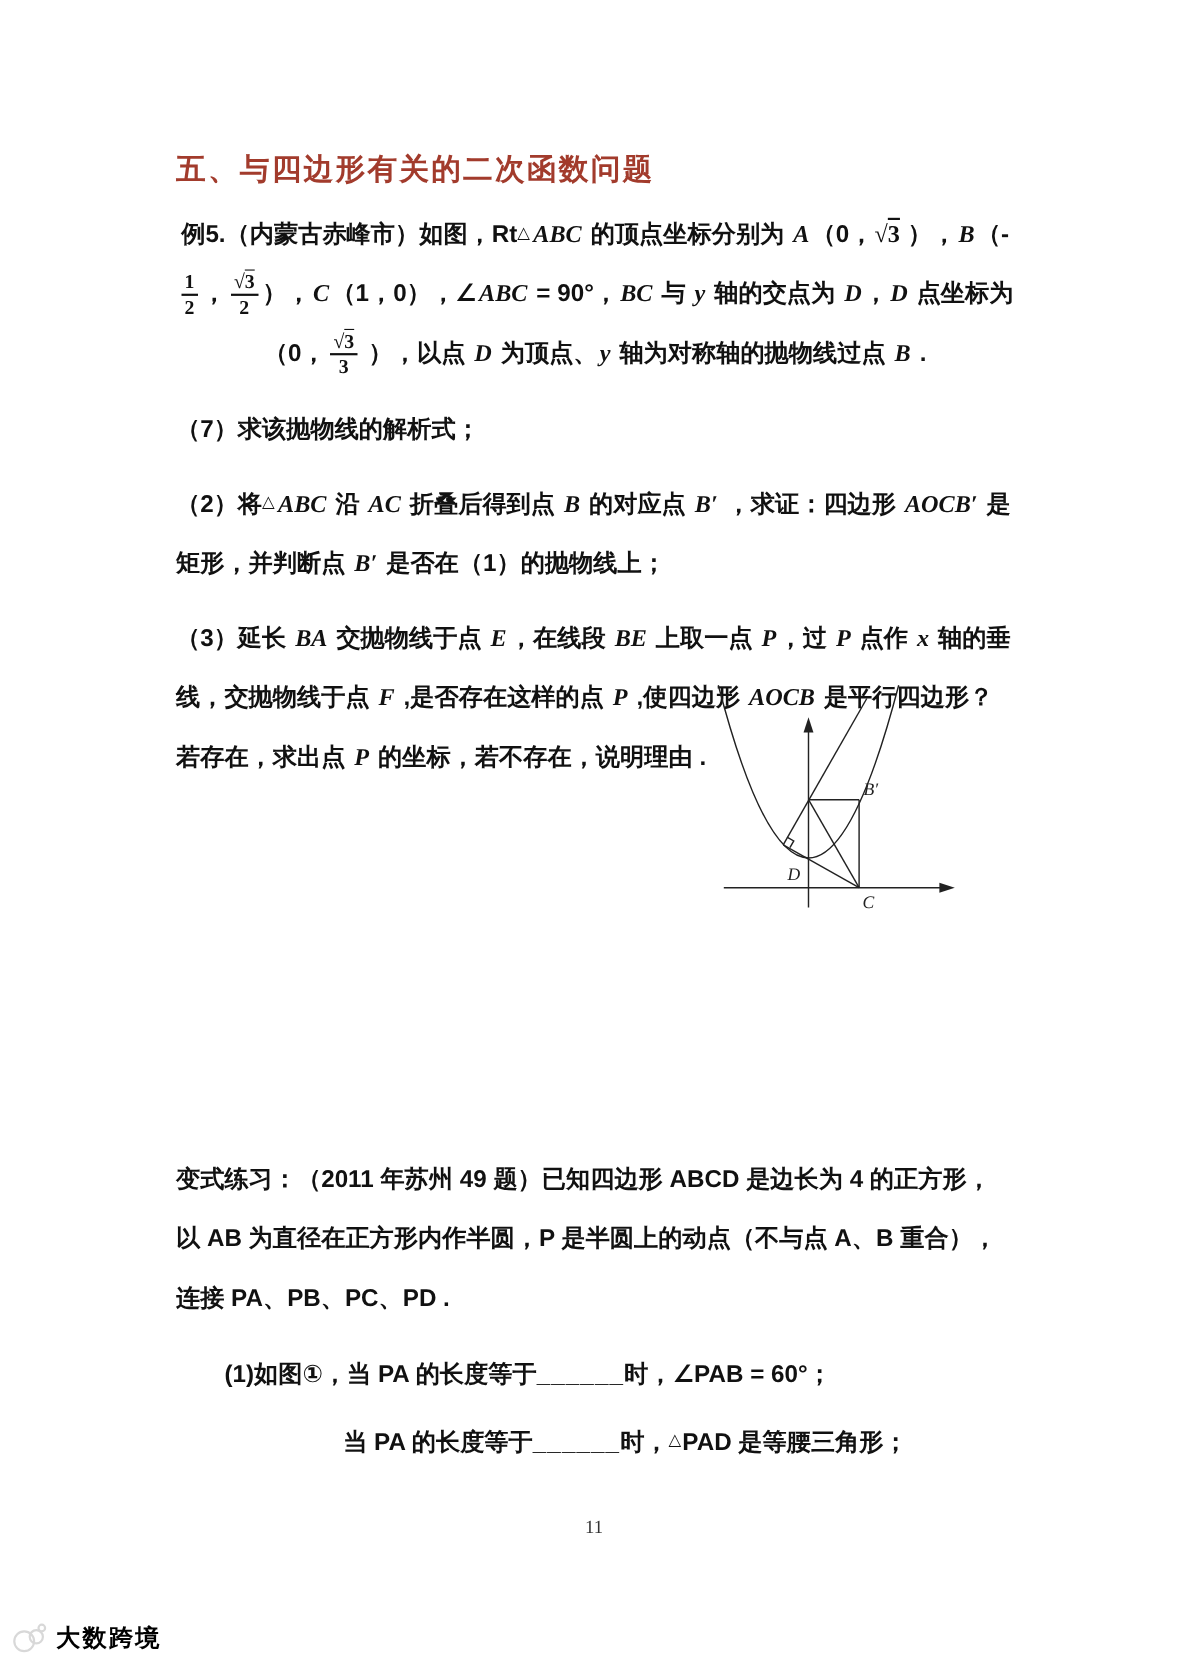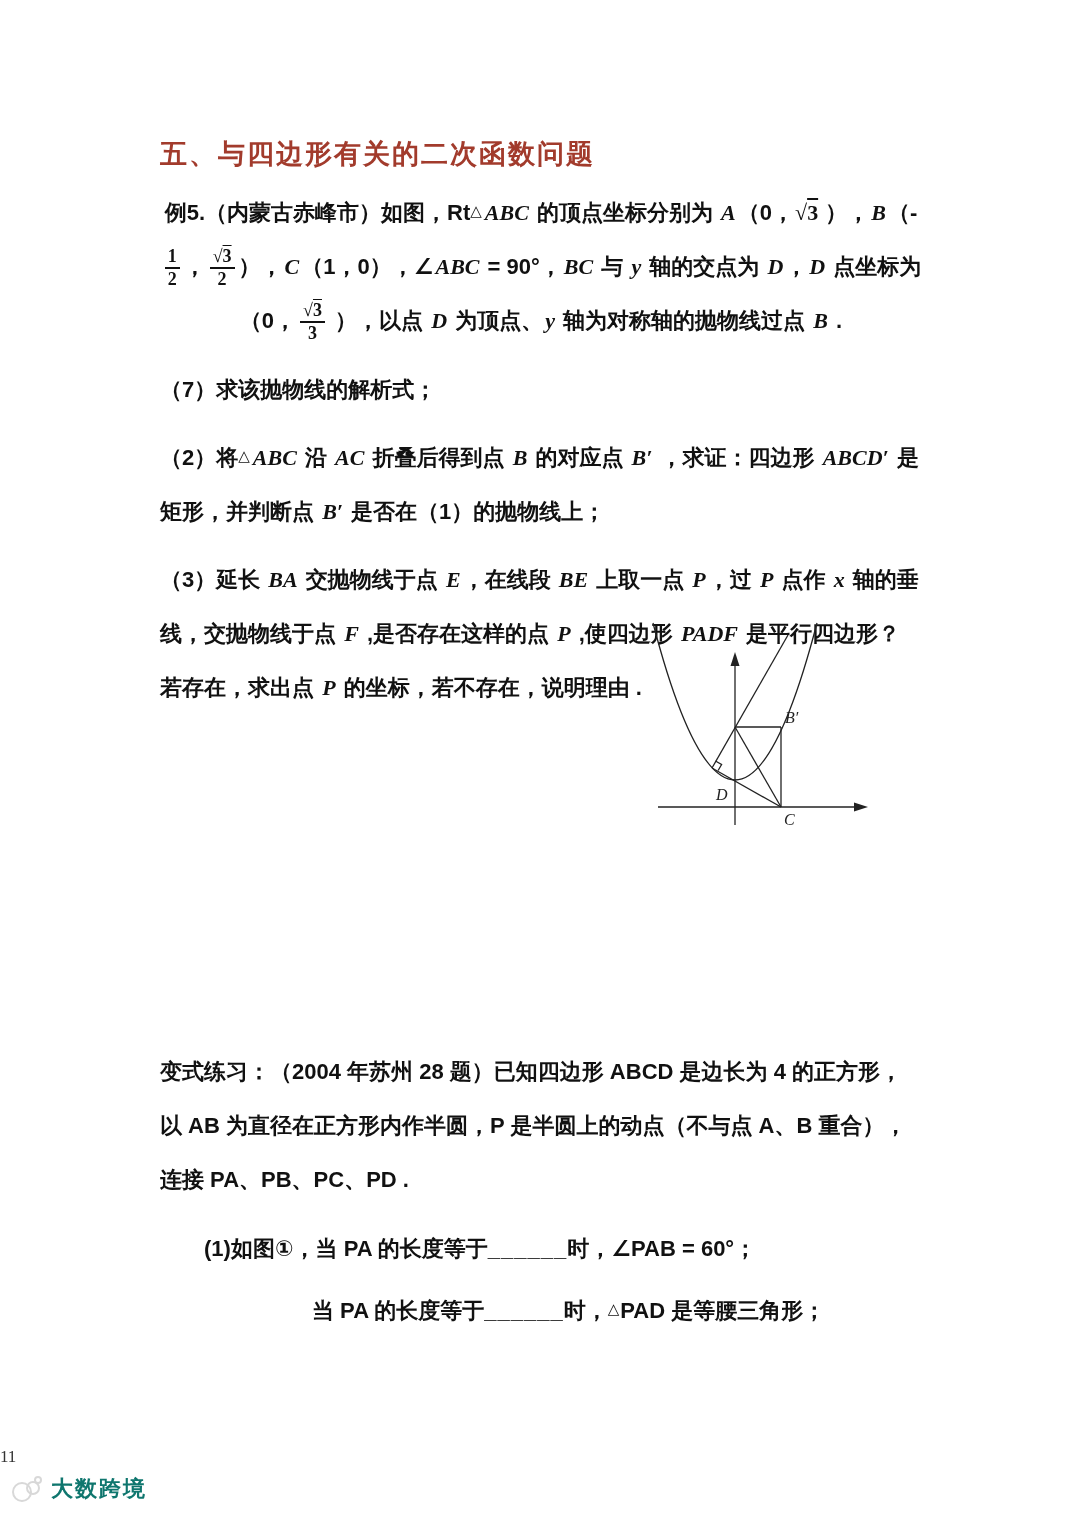--- a/index.html
+++ b/index.html
@@ -86,38 +86,38 @@
   }
   .fig-label text {
     font-family: "Liberation Serif", "DejaVu Serif", serif;
     font-style: italic;
     font-weight: 400;
     fill: #222;
   }
 
   .page-number {
     position: absolute;
-    top: 1447px;
+    top: 1379px;
     left: 0;
     width: 100%;
-    text-align: left;
+    text-align: center;
     font-family: "Liberation Serif", "DejaVu Serif", serif;
     font-weight: 400;
     font-size: 17px;
     color: #333;
   }
 
   .watermark {
     position: absolute;
     left: 10px;
     top: 1472px;
     display: flex;
     align-items: center;
     gap: 7px;
-    color: #0f766e;
+    color: #000000;
     font-size: 22px;
     font-weight: 700;
     letter-spacing: 2px;
   }
 </style>
 </head>
 <body>
 
 <div class="page">
 
@@ -128,24 +128,24 @@
           <span class="fn">1</span>
           <span class="fd">2</span>
         </span>，<span class="frac">
           <span class="fn">√<span class="vin">3</span></span>
           <span class="fd">2</span>
         </span>），<span class="mi">C</span>（1，0），∠<span class="mi">ABC</span> = 90°，<span class="mi">BC</span> 与 <span class="mi">y</span> 轴的交点为 <span class="mi">D</span>，<span class="mi">D</span> 点坐标为（0，<span class="frac">
           <span class="fn">√<span class="vin">3</span></span>
           <span class="fd">3</span>
         </span> ），以点 <span class="mi">D</span> 为顶点、<span class="mi">y</span> 轴为对称轴的抛物线过点 <span class="mi">B</span> .</p>
     <p class="para m-q1">（7）求该抛物线的解析式；</p>
-    <p class="para m-q2">（2）将<span class="tri">△</span><span class="mi">ABC</span> 沿 <span class="mi">AC</span> 折叠后得到点 <span class="mi">B</span> 的对应点 <span class="mi">B′</span> ，求证：四边形 <span class="mi">ABCD′</span> 是矩形，并判断点 <span class="mi">B′</span> 是否在（1）的抛物线上；</p>
-    <p class="para m-q3">（3）延长 <span class="mi">BA</span> 交抛物线于点 <span class="mi">E</span>，在线段 <span class="mi">BE</span> 上取一点 <span class="mi">P</span>，过 <span class="mi">P</span> 点作 <span class="mi">x</span> 轴的垂线，交抛物线于点 <span class="mi">F</span> ,是否存在这样的点 <span class="mi">P</span> ,使四边形 <span class="mi">PADF</span> 是平行四边形？若存在，求出点 <span class="mi">P</span> 的坐标，若不存在，说明理由 .</p>
+    <p class="para m-q2">（2）将<span class="tri">△</span><span class="mi">ABC</span> 沿 <span class="mi">AC</span> 折叠后得到点 <span class="mi">B</span> 的对应点 <span class="mi">B′</span> ，求证：四边形 <span class="mi">AOCB′</span> 是矩形，并判断点 <span class="mi">B′</span> 是否在（1）的抛物线上；</p>
+    <p class="para m-q3">（3）延长 <span class="mi">BA</span> 交抛物线于点 <span class="mi">E</span>，在线段 <span class="mi">BE</span> 上取一点 <span class="mi">P</span>，过 <span class="mi">P</span> 点作 <span class="mi">x</span> 轴的垂线，交抛物线于点 <span class="mi">F</span> ,是否存在这样的点 <span class="mi">P</span> ,使四边形 <span class="mi">AOCB</span> 是平行四边形？若存在，求出点 <span class="mi">P</span> 的坐标，若不存在，说明理由 .</p>
 
-    <p class="para m-practice">变式练习：（2004 年苏州 28 题）已知四边形 ABCD 是边长为 4 的正方形，以 AB 为直径在正方形内作半圆，P 是半圆上的动点（不与点 A、B 重合），连接 PA、PB、PC、PD .</p>
+    <p class="para m-practice">变式练习：（2011 年苏州 49 题）已知四边形 ABCD 是边长为 4 的正方形，以 AB 为直径在正方形内作半圆，P 是半圆上的动点（不与点 A、B 重合），连接 PA、PB、PC、PD .</p>
     <p class="para m-pq1a">(1)如图①，当 PA 的长度等于<span class="blank">______</span>时，∠PAB = 60°；</p>
     <p class="para m-pq1b">当 PA 的长度等于<span class="blank">______</span>时，<span class="tri">△</span>PAD 是等腰三角形；</p>
   </div>
 
   <div class="figure">
     <svg width="250" height="250" viewBox="0 0 250 250">
       <g stroke="#222" stroke-width="1.3" fill="none">
         <line x1="20" y1="197" x2="222" y2="197"></line>
         <line x1="97" y1="215" x2="97" y2="52"></line>
         <path d="M 15 13 Q 97 327 179 13"></path>

